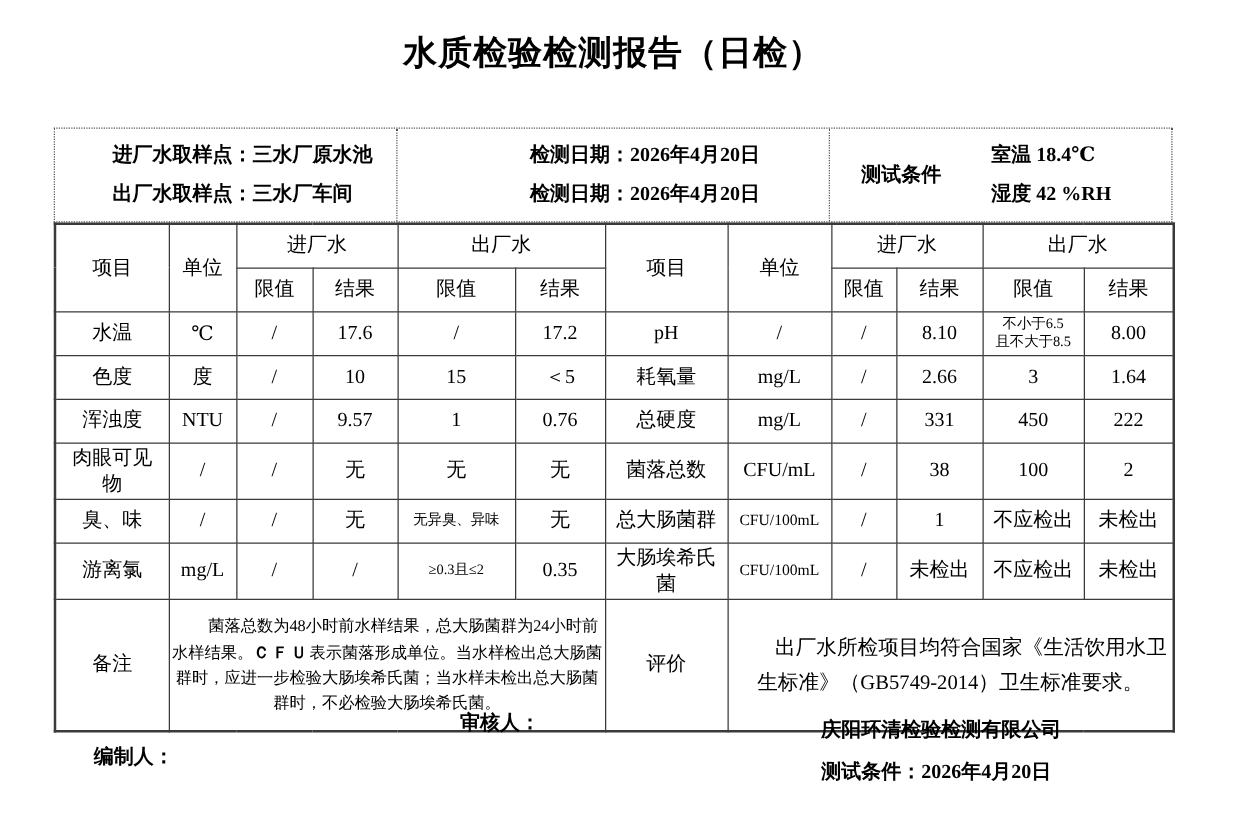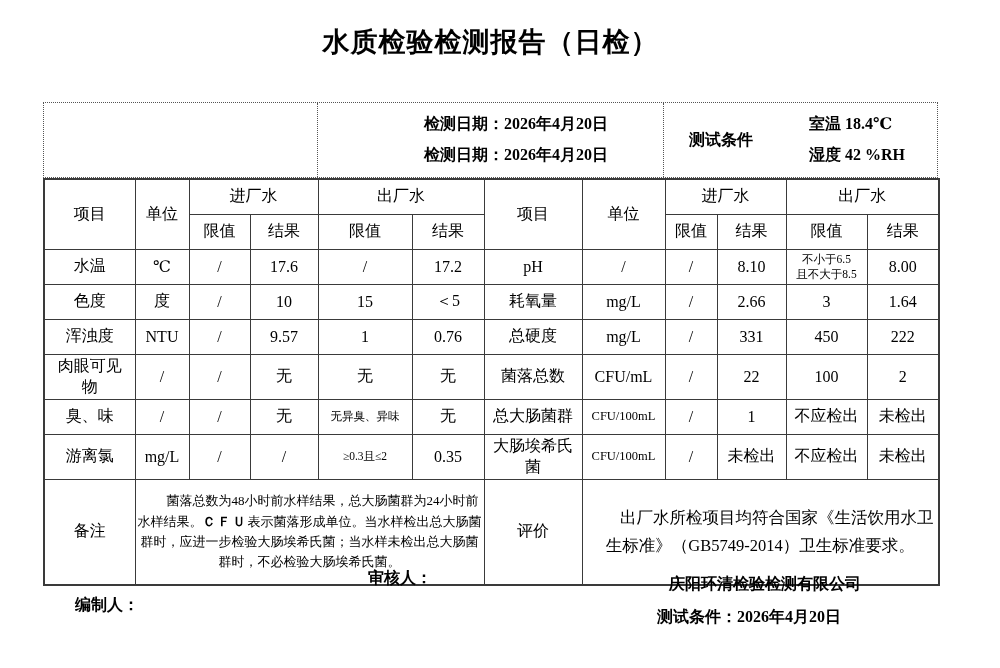--- a/index.html
+++ b/index.html
@@ -27,21 +27,21 @@
     display: flex; flex-direction: column; justify-content: space-evenly;
     padding-left: 46px;
   }
   .tb-c2 {
     width: 346px; border-right: 1px dotted #555;
     display: flex; flex-direction: column; justify-content: space-evenly;
     padding-left: 106px;
   }
   .tb-c3 { flex: 1; display: flex; align-items: center; padding-left: 25px; }
   .tb-cond-values {
-    margin-left: 56px; height: 100%;
+    margin-left: 40px; height: 100%;
     display: flex; flex-direction: column; justify-content: space-evenly;
   }
 
   
   table.main {
     position: absolute; left: 43px; top: 178px; width: 895px;
     border-collapse: collapse; table-layout: fixed; font-size: 16px;
     border: 2px solid #3a3a3a;
   }
   table.main td {
@@ -60,32 +60,34 @@
   .remark-text { font-size: 13px; line-height: 1.55; text-indent: 2em; }
   .cfu-bold { font-weight: bold; letter-spacing: 2px; }
 
   .eval-cell { text-align: left; padding: 4px 10px; }
   .eval-text { font-size: 16.5px; line-height: 1.7; text-indent: 2em; }
 
   
   .footer-item { position: absolute; font-size: 16px; font-weight: bold; white-space: nowrap; }
   .f-prep    { left: 75px;  top: 595px; }
   .f-rev     { left: 368px; top: 568px; }
-  .f-company { left: 657px; top: 574px; margin-left: 12px; }
+  .f-company { left: 657px; top: 574px; }
   .f-date    { left: 657px; top: 607px; }
 </style>
 </head>
 <body>
 
 <div class="page">
 
   <h1 class="title">水质检验检测报告（日检）</h1>
 
   <div class="top-block">
     <div class="tb-cell tb-c1">
+      <div>进厂水取样点：三水厂原水池</div>
+      <div>出厂水取样点：三水厂车间</div>
     </div>
     <div class="tb-cell tb-c2">
       <div>检测日期：2026年4月20日</div>
       <div>检测日期：2026年4月20日</div>
     </div>
     <div class="tb-cell tb-c3">
       <span>测试条件</span>
       <div class="tb-cond-values">
         <div>室温 18.4℃</div>
         <div>湿度 42 %RH</div>
@@ -177,21 +179,21 @@
         <td class="pre">肉眼可见
 物</td>
         <td>/</td>
         <td>/</td>
         <td>无</td>
         <td>无</td>
         <td>无</td>
         <td>菌落总数</td>
         <td>CFU/mL</td>
         <td>/</td>
-        <td>22</td>
+        <td>38</td>
         <td>100</td>
         <td>2</td>
       </tr>
       <tr class="d-row">
         <td>臭、味</td>
         <td>/</td>
         <td>/</td>
         <td>无</td>
         <td class="sm">无异臭、异味</td>
         <td>无</td>

